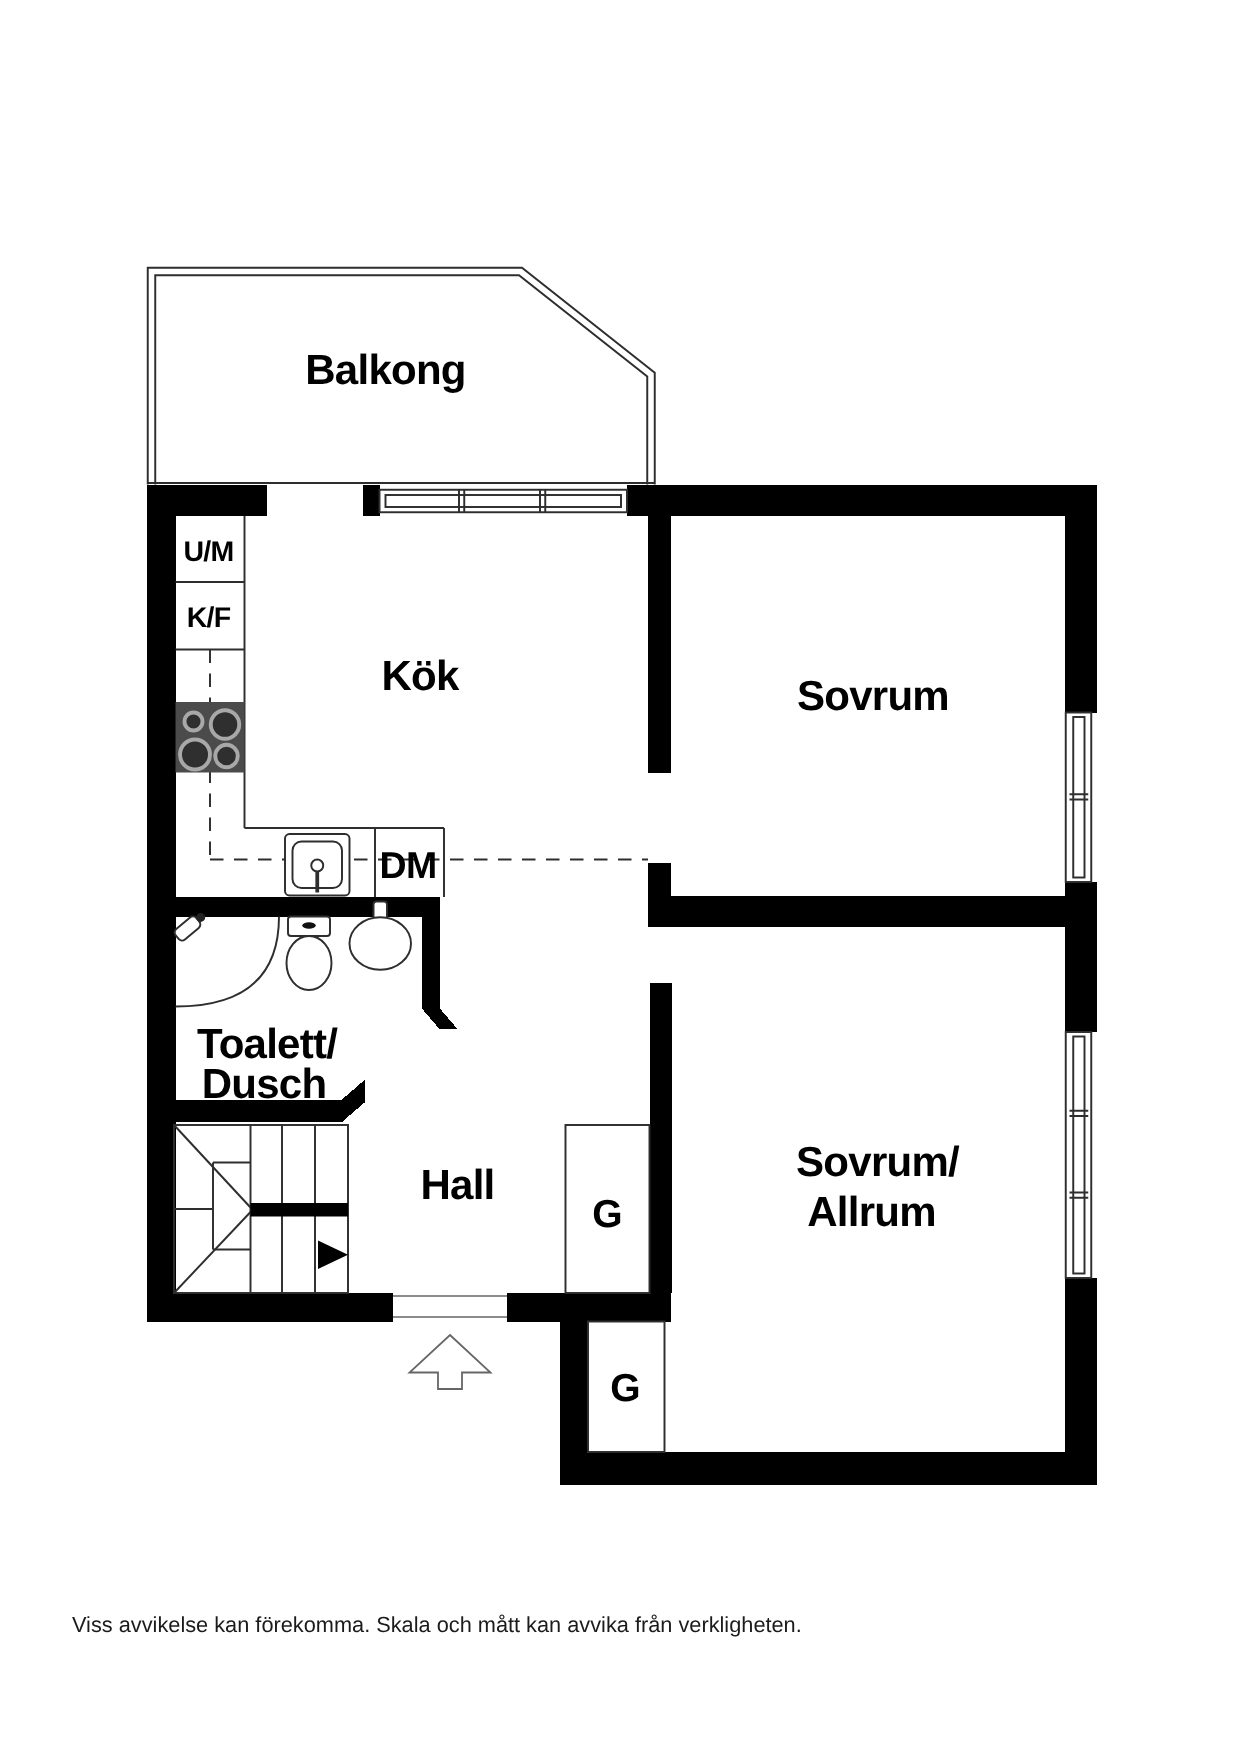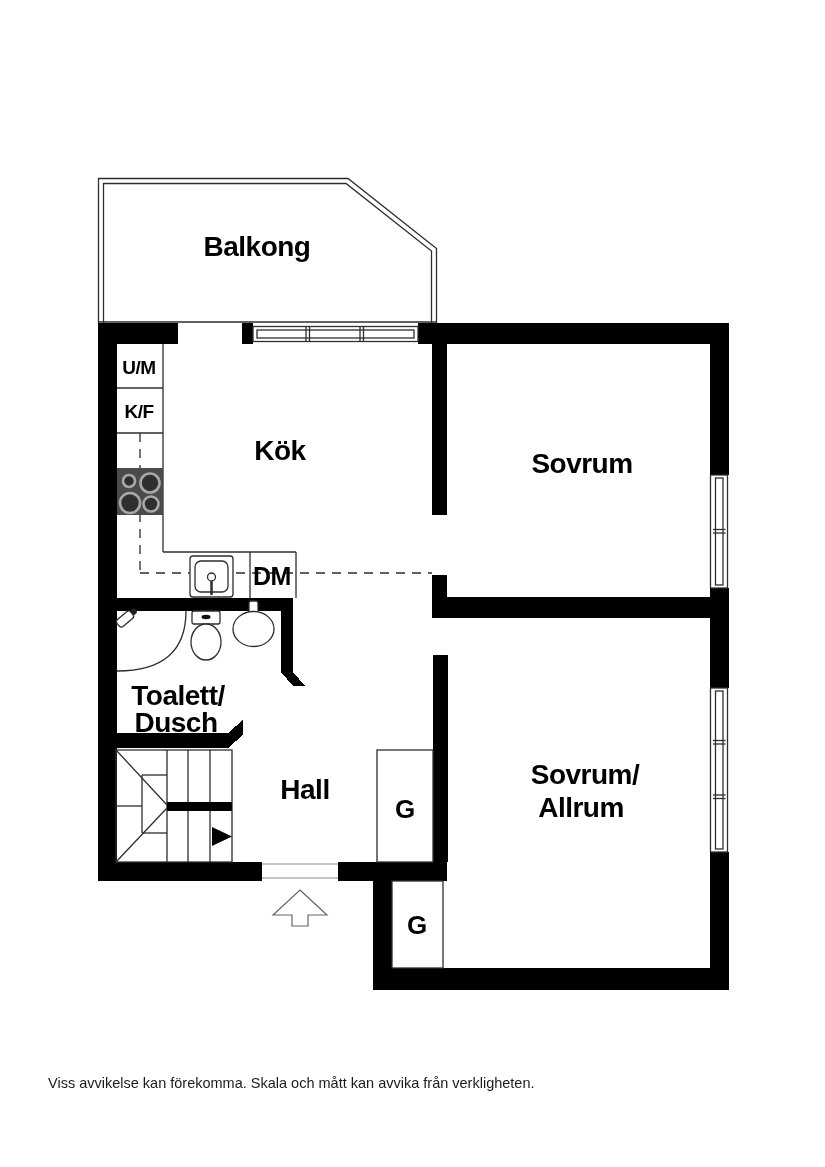--- a/index.html
+++ b/index.html
@@ -1,17 +1,17 @@
 <!DOCTYPE html>
 <html style="--wall: #000000; --line: #2e2e2e; --threshold: #8c8c8c; --stove_body: #4b4b4b; --burner_ring: #a8a8a8; --burner_center: #2f2f2f; --background: #ffffff; --disclaimer_text: #1b1b1b;"><head>
 <meta charset="utf-8">
 <style>
   html,body { margin:0; padding:0; background:#fff; }
   .page {
-    position:relative; width:729px; height:1167px;
+    position:relative; width:825px; height:1167px;
     background:var(--background,#fff); overflow:hidden;
     font-family:"Liberation Sans", sans-serif;
   }
   svg text { user-select:none; }
   .wall      { fill:var(--wall,#000); }
   .thin      { stroke:var(--line,#2e2e2e); stroke-width:1.3; fill:none; }
   .thinw     { stroke:var(--line,#2e2e2e); stroke-width:1.3; fill:#fff; }
   .dash      { stroke:var(--line,#2e2e2e); stroke-width:1.3; fill:none; stroke-dasharray:9 7; }
   .thresh    { stroke:var(--threshold,#8c8c8c); stroke-width:1.2; fill:none; }
   .stove     { fill:var(--stove_body,#4b4b4b); }

